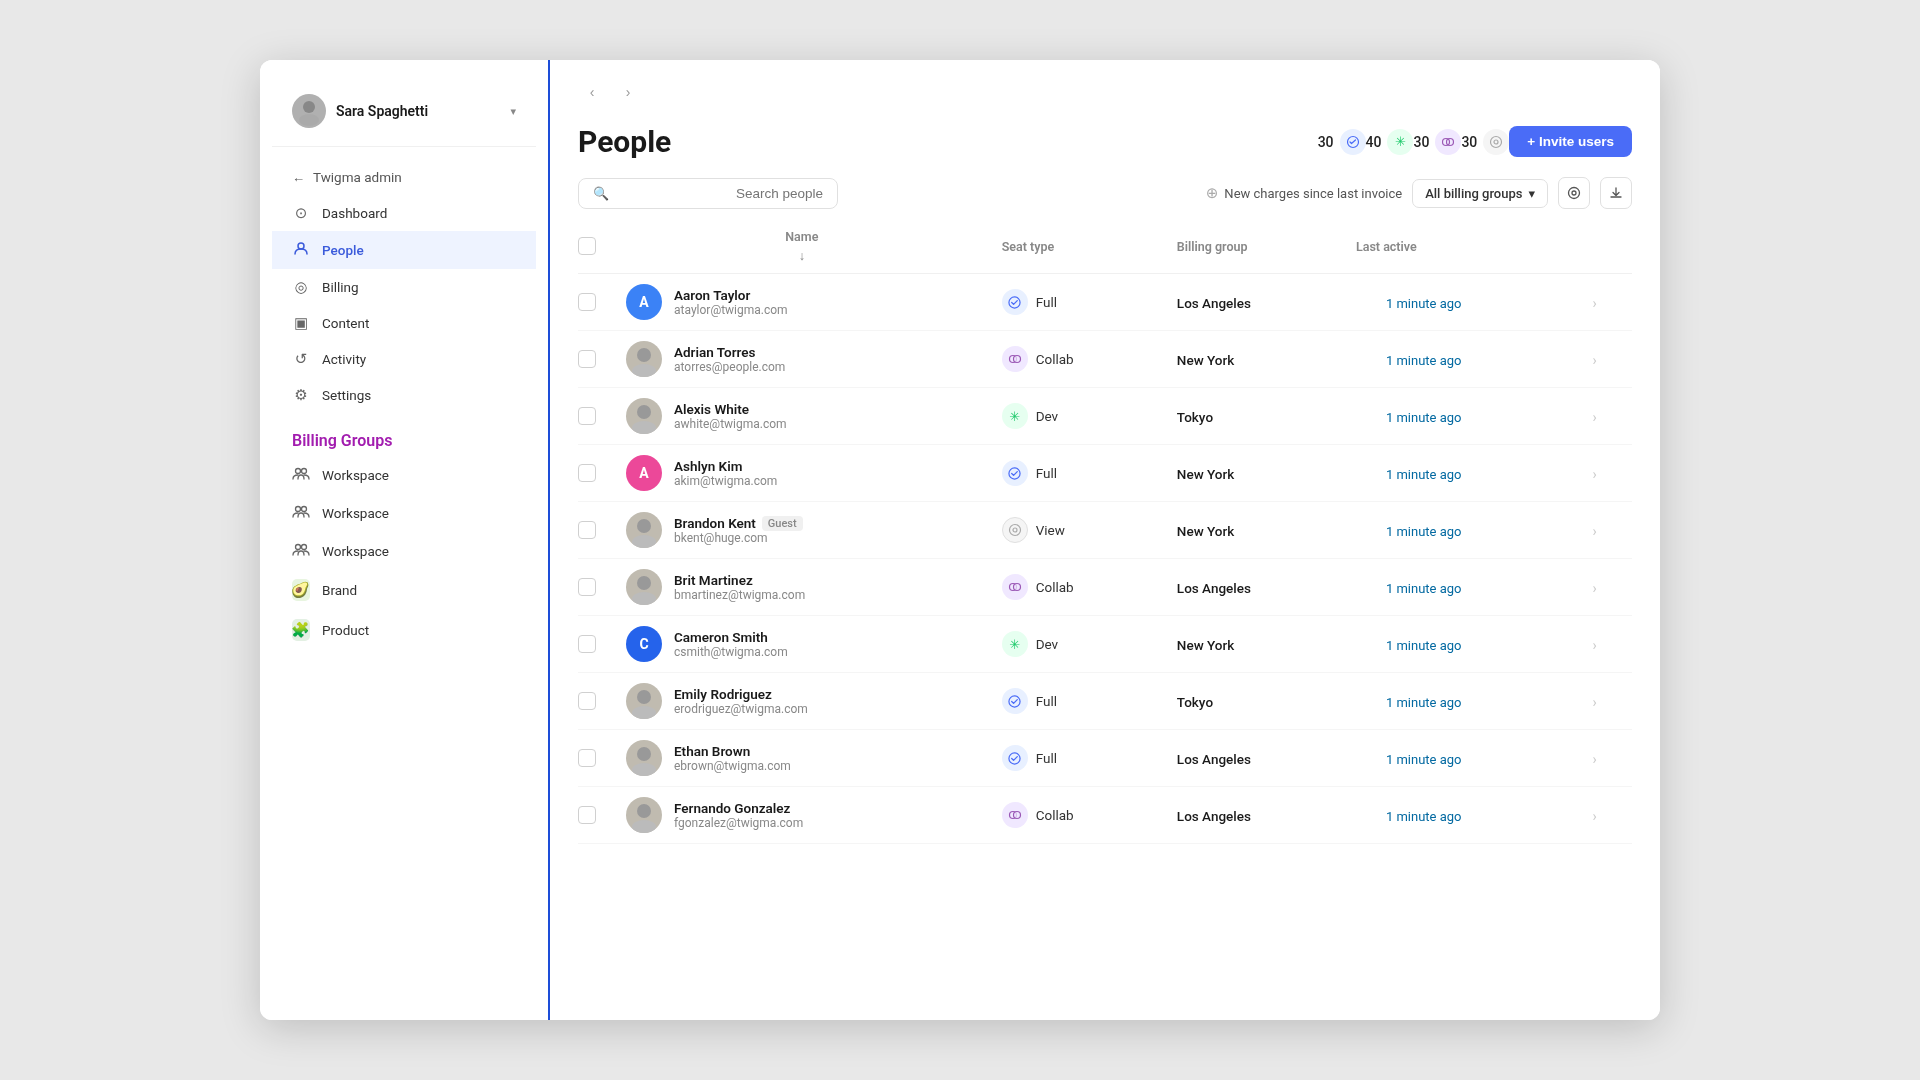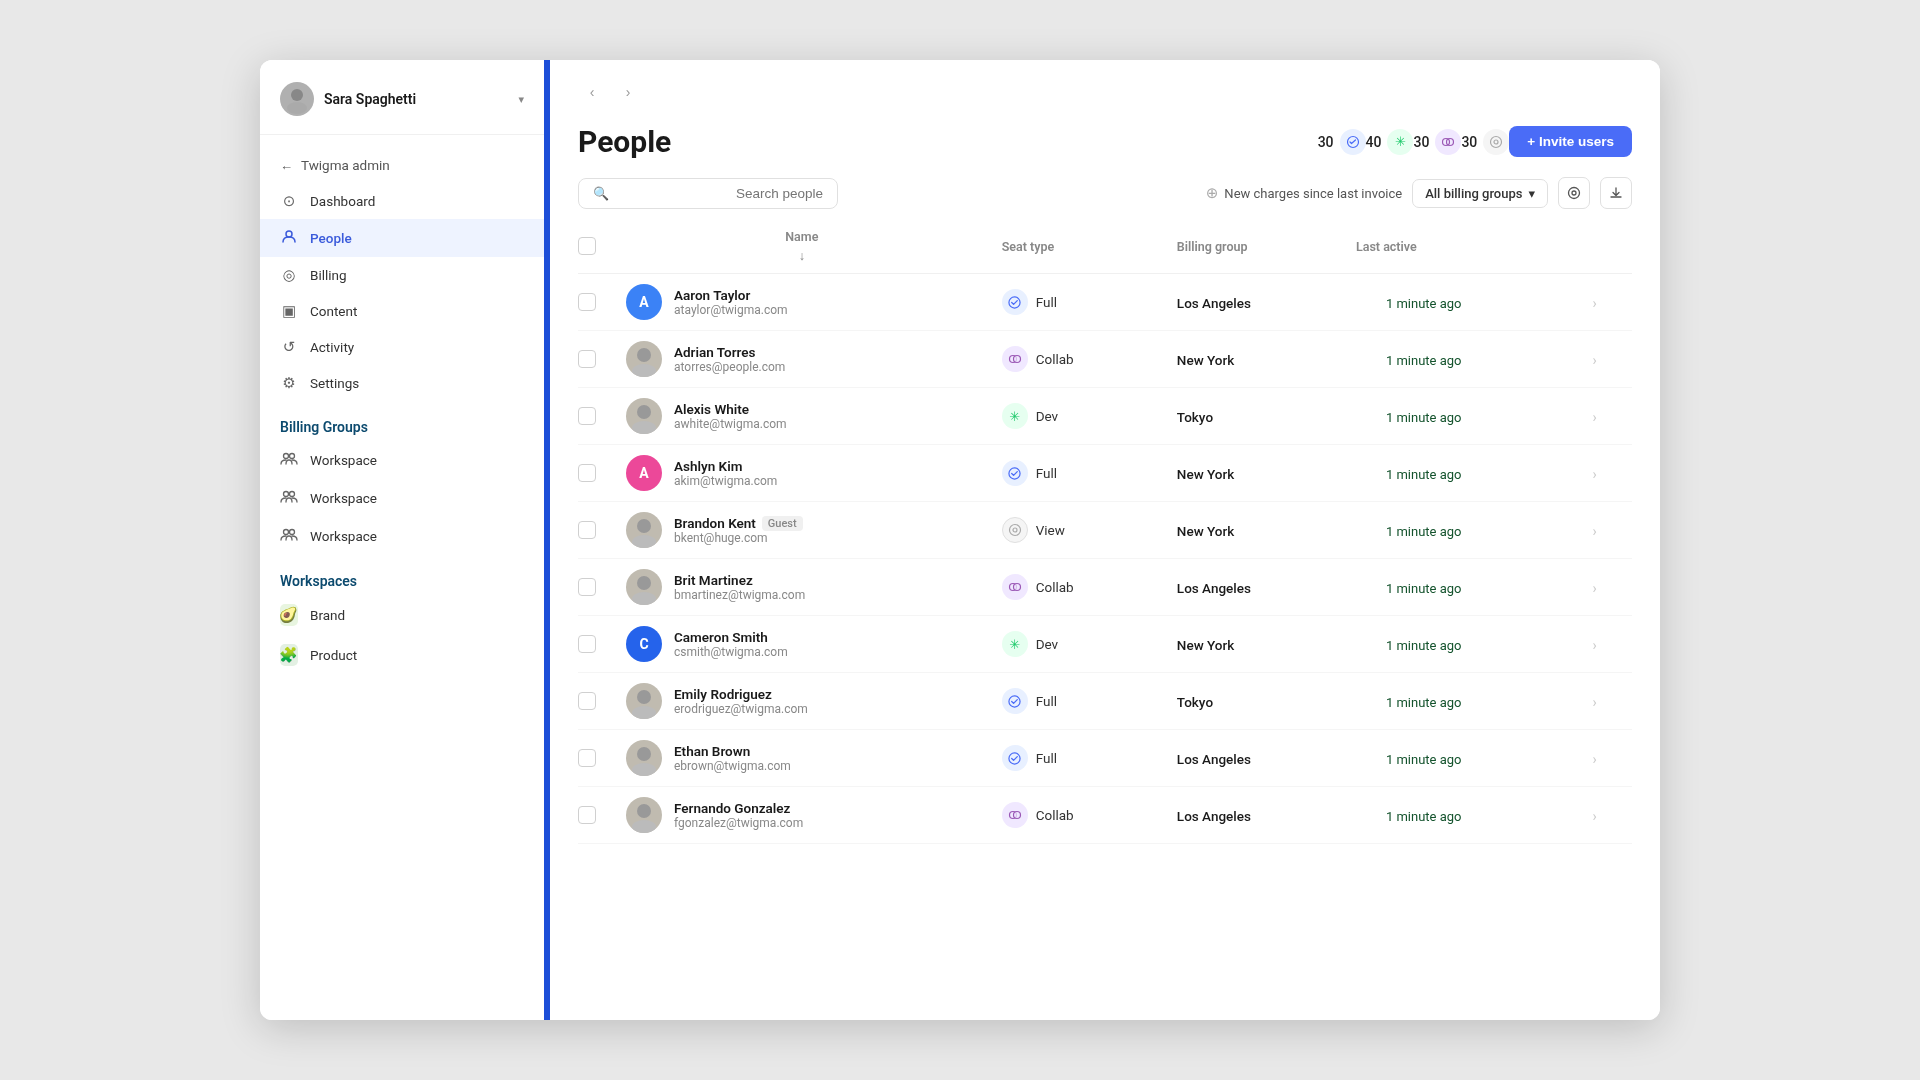--- a/index.html
+++ b/index.html
@@ -19,24 +19,24 @@
       border-radius: 12px;
       box-shadow: 0 8px 40px rgba(0,0,0,0.18);
       display: flex;
       overflow: hidden;
     }
     
     .sidebar {
       width: 290px;
       min-width: 290px;
       background: #fff;
-      border-right: 6px solid #1d4ed8;
+      border-right: 2px solid #1d4ed8;
       display: flex;
       flex-direction: column;
-      padding: 0;
+      padding: 12px;
       overflow-y: auto;
     }
     .sidebar-header {
       display: flex;
       align-items: center;
       gap: 10px;
       padding: 22px 20px 18px 20px;
       border-bottom: 1px solid #f0f0f0;
     }
     .sidebar-avatar {
@@ -84,23 +84,23 @@
     }
     .nav-item .icon {
       width: 18px;
       text-align: center;
       font-size: 15px;
       color: #666;
     }
     .nav-item.active .icon { color: #3b5bdb; }
     .nav-section-label {
       padding: 18px 20px 6px 20px;
-      font-size: 14px;
+      font-size: 16px;
       font-weight: 600;
-      color: #0c4a6e;
+      color: #a21caf;
       text-transform: none;
       letter-spacing: 0;
     }
     .nav-back {
       display: flex;
       align-items: center;
       gap: 8px;
       padding: 10px 20px;
       font-size: 13.5px;
       color: #555;
@@ -359,21 +359,21 @@
     .seat-dev { background: #e6fff0; color: #1dc96a; }
     .seat-collab { background: #f0e8ff; color: #9b59b6; }
     .seat-view { background: #f5f5f5; color: #888; border: 1px solid #e0e0e0; }
     .billing-group-cell {
       font-size: 13.5px;
       color: #1a1a1a;
       font-weight: 500;
     }
     .last-active-cell {
       font-size: 13px;
-      color: #14532d;
+      color: #0369a1;
       margin-left: 30px;
     }
     .row-chevron {
       color: #ccc;
       font-size: 14px;
       text-align: right;
     }
   </style>
 </head>
 <body>
@@ -460,21 +460,20 @@
               <circle cx="6" cy="6" r="2.5" stroke="#666" stroke-width="1.3"></circle>
               <circle cx="12" cy="6" r="2.5" stroke="#666" stroke-width="1.3"></circle>
               <path d="M1 14c0-2.761 2.239-4 5-4" stroke="#666" stroke-width="1.3" stroke-linecap="round"></path>
               <path d="M17 14c0-2.761-2.239-4-5-4" stroke="#666" stroke-width="1.3" stroke-linecap="round"></path>
               <path d="M6 14c0-2.761 1.343-4 3-4s3 1.239 3 4" stroke="#666" stroke-width="1.3" stroke-linecap="round"></path>
             </svg>
         </span>
         <span>Workspace</span>
       </div>
 
-      <div class="nav-section-label">Workspaces</div>
 
       <div class="nav-item">
         <span class="icon workspace-icon workspace-avocado">🥑</span>
         <span>Brand</span>
       </div>
       <div class="nav-item">
         <span class="icon workspace-icon workspace-puzzle">🧩</span>
         <span>Product</span>
       </div>
     </nav>

